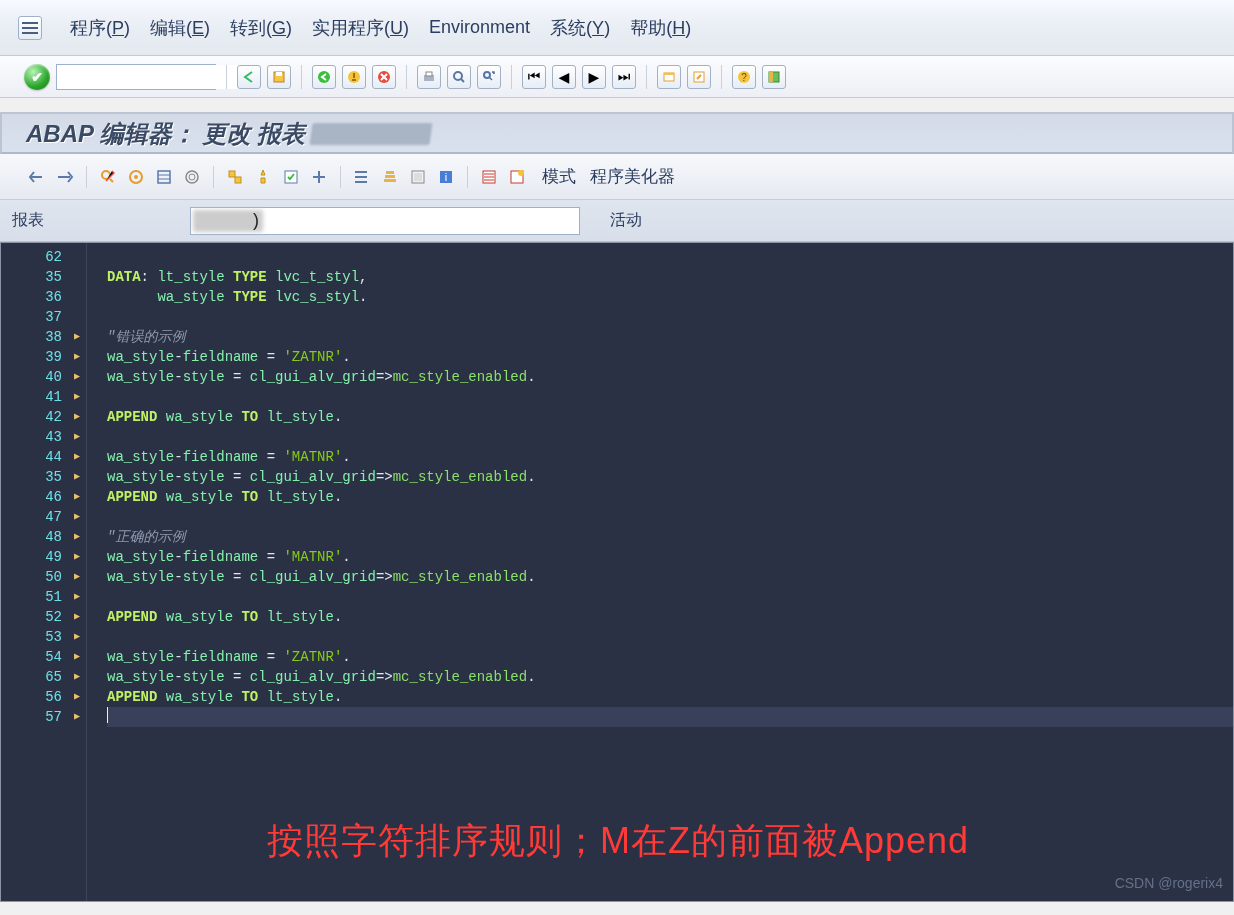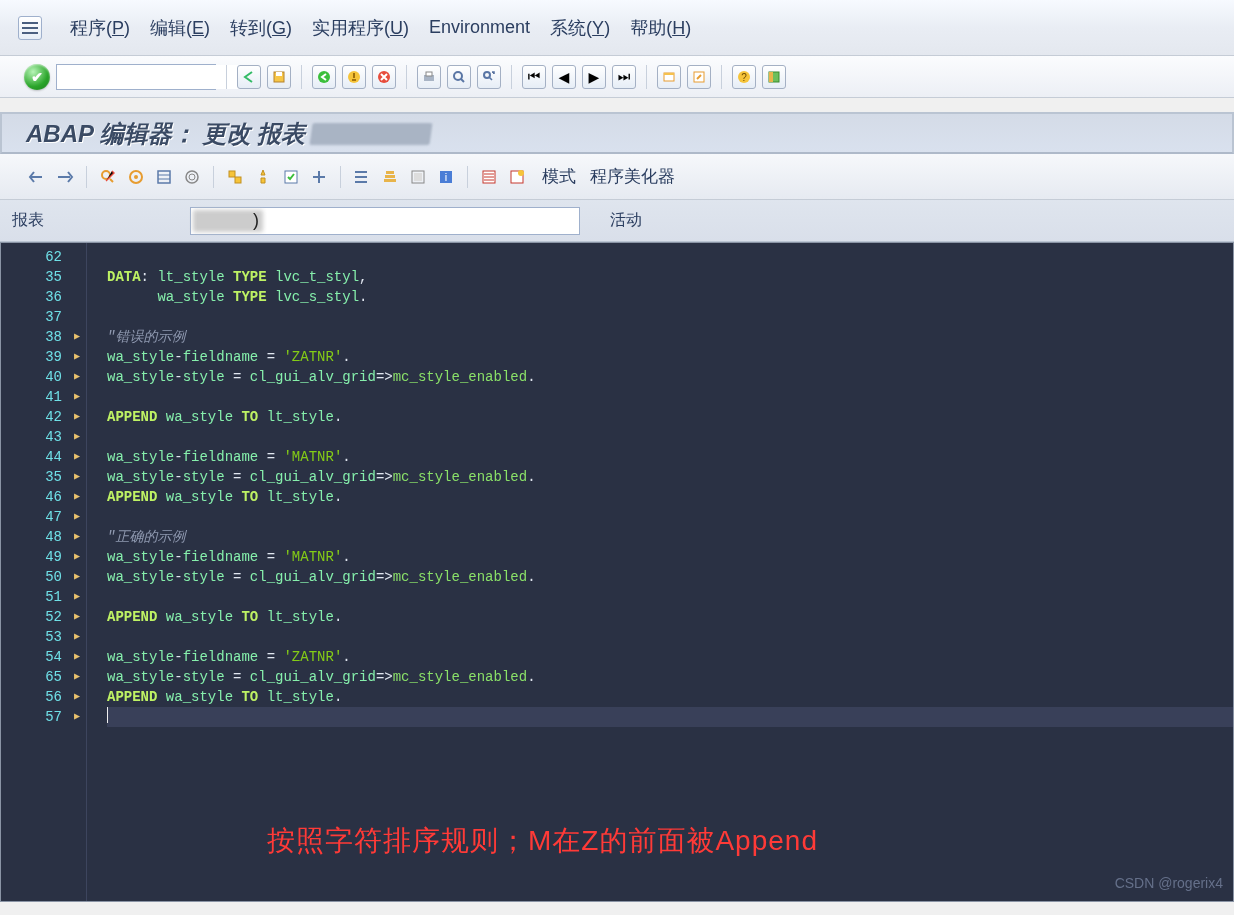--- a/index.html
+++ b/index.html
@@ -183,21 +183,21 @@
   .var { color: #86efac; }         
   .str { color: #84cc16; }        
   .cls { color: #8ae068; }        
   .cmt { color: #8f99b0; font-style: italic; }
   .white { color: #e0e6f0; }
   .overlay-note {
     position:absolute;
     left: 180px;
     bottom: 50px;
     color: #ff3a37;
-    font-size: 28px;
+    font-size: 36px;
     font-family: "Microsoft YaHei", sans-serif;
     letter-spacing: 1px;
   }
   .watermark {
     position:absolute;
     right: 10px;
     bottom: 8px;
     color: #65708a;
     font-size: 14px;
     font-family: Arial, sans-serif;

